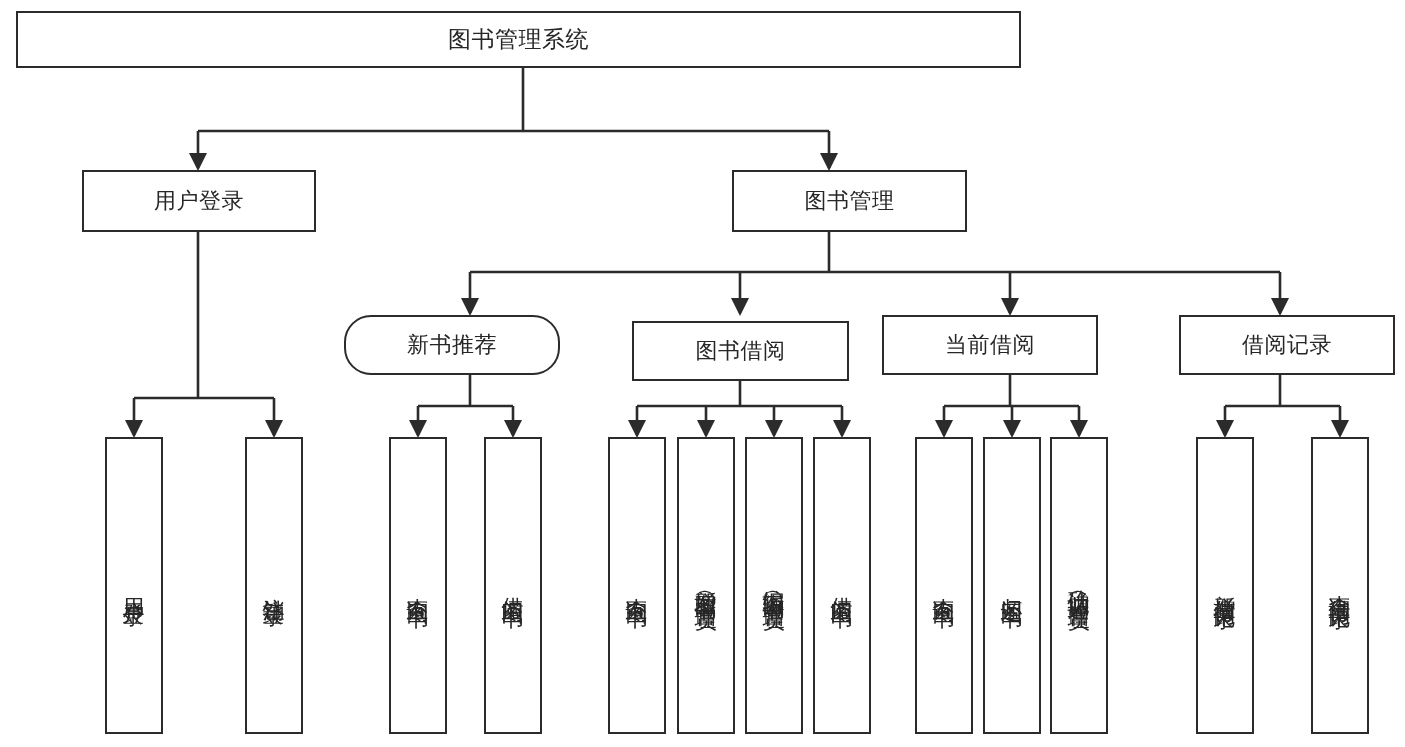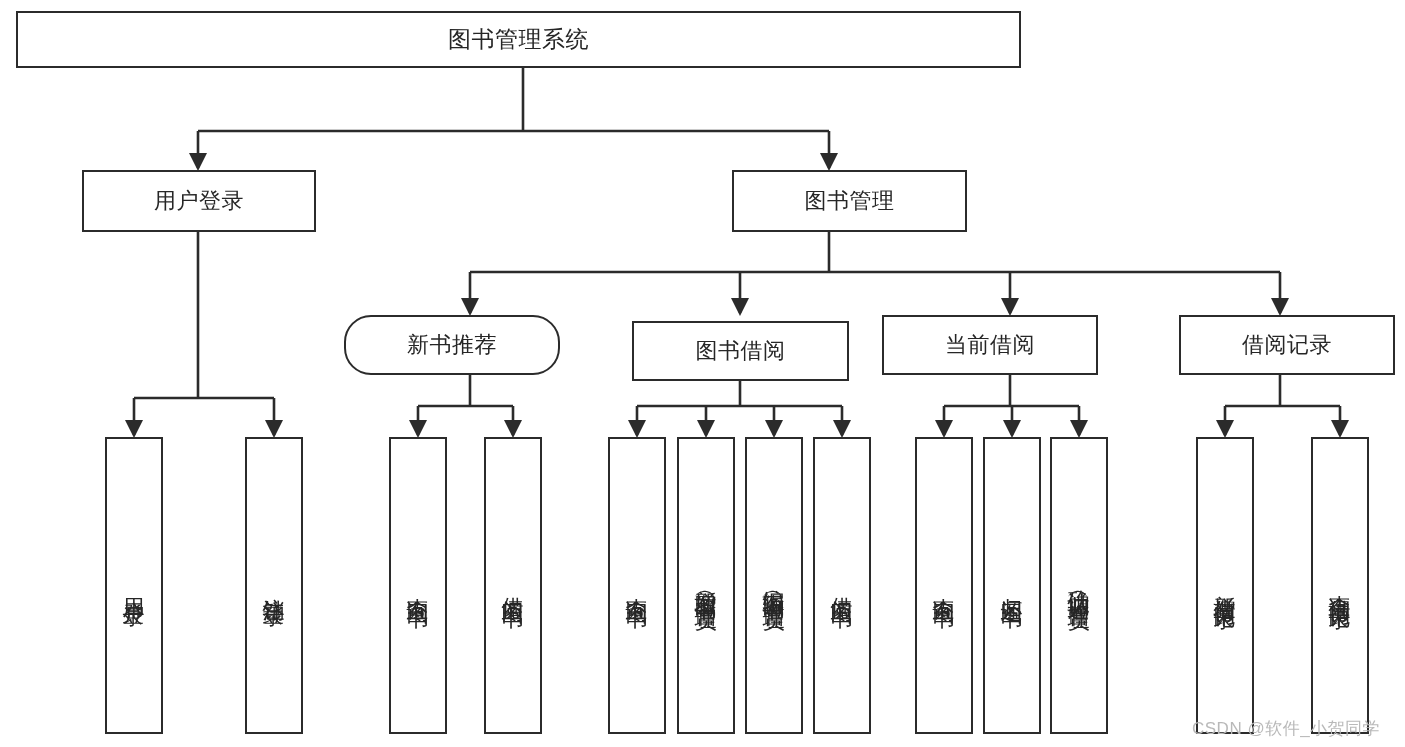--- a/index.html
+++ b/index.html
@@ -190,15 +190,14 @@
     <span class="node-label">确认归还（管理员）</span>
   </div>
 
   <div class="node vert" style="left:1196px; top:437px; width:58px; height:297px;">
     <span class="node-label">新增借阅记录</span>
   </div>
   <div class="node vert" style="left:1311px; top:437px; width:58px; height:297px;">
     <span class="node-label">查询借阅记录</span>
   </div>
 
-  <div class="watermark" style="left:1192px; top:717px;">CSDN @软件_小贺同学</div>
 
 </div>
 
 </body></html>

